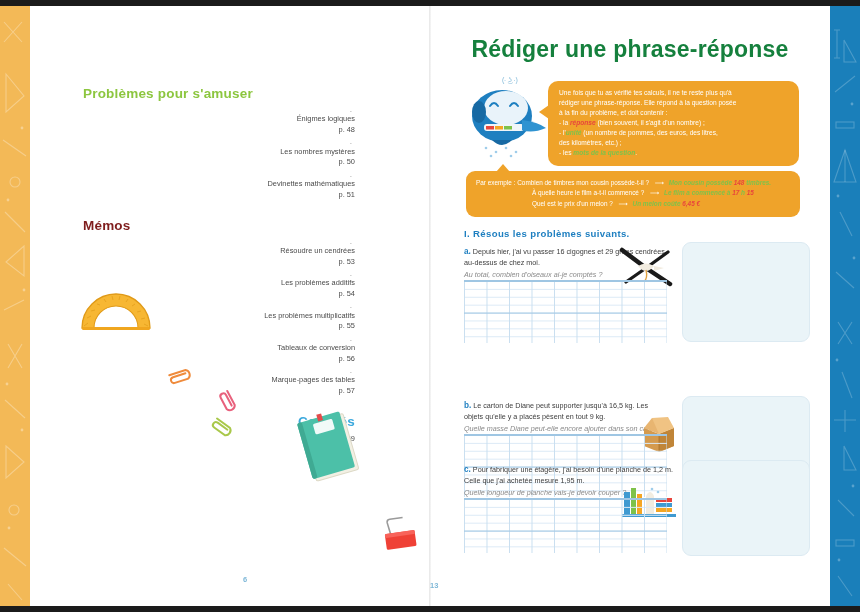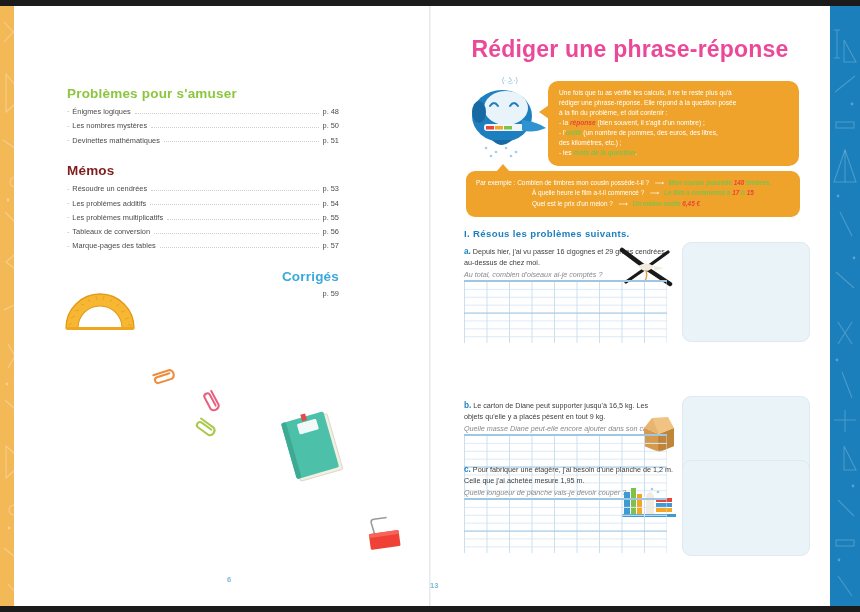--- a/index.html
+++ b/index.html
@@ -19,21 +19,21 @@
 
   
   .frame-top, .frame-bottom {
     position: absolute; left: 0; right: 0; height: 6px; background: #1b1b1b; z-index: 40;
   }
   .frame-top { top: 0; }
   .frame-bottom { bottom: 0; }
 
   
   .page { position: absolute; top: 6px; bottom: 6px; background: #fff; }
-  .page-left  { left: 14px;  width: 400px; }
+  .page-left  { left: 30px;  width: 400px; }
   .page-right { left: 430px; width: 400px; }
   .gutter {
     position: absolute; top: 6px; bottom: 6px; left: 429px; width: 2px;
     background: linear-gradient(to right, rgba(0,0,0,.10), rgba(0,0,0,.03));
     z-index: 5;
   }
 
   
   .toc { position: absolute; left: 53px; top: 80px; width: 272px; }
   .toc-head {
@@ -43,20 +43,21 @@
   .toc-head.green  { color: #8cc63f; }
   .toc-head.orange { color: #7f1d1d; }
   .toc-head.blue   { color: #3aa8dd; }
   .toc-group { margin-bottom: 19px; }
   .toc-group.last { margin-bottom: 0; }
   .toc-row {
     display: flex; align-items: flex-end;
     font-size: 7.4px; color: #4a4a4a;
     line-height: 1.05; margin-bottom: 6.5px;
     white-space: nowrap;
+    flex-direction: column;
   }
   .toc-row .bullet { color: #9a9a9a; margin-right: 3px; font-size: 7px; }
   .toc-row .lbl { }
   .toc-row .dots {
     flex: 1 1 auto; margin: 0 4px 2px 4px; height: 1px;
     border-bottom: 1px dotted #cfcfcf;
   }
   .toc-row .pg { color: #4a4a4a; }
   .toc-head-row { display: flex; align-items: flex-end; flex-direction: column; }
   .toc-head-row .dots {
@@ -65,21 +66,21 @@
   }
   .toc-head-row .pg { font-size: 7.4px; color: #4a4a4a; padding-bottom: 1px; }
 
   
   .deco { position: absolute; }
 
   
   .rp-title {
     position: absolute; left: 0; right: 28px; top: 36px;
     text-align: center;
-    font-size: 23px; font-weight: bold; color: #ec4899;
+    font-size: 23px; font-weight: bold; color: #15803d;
     letter-spacing: .2px;
   }
 
   .robot { position: absolute; left: 466px; top: 72px; }
 
   .callout {
     position: absolute; left: 548px; top: 81px; width: 251px;
     background: #efa32a; border-radius: 10px;
     padding: 7px 10px 8px 11px;
     color: #ffffff; font-size: 6.6px; line-height: 1.52;

